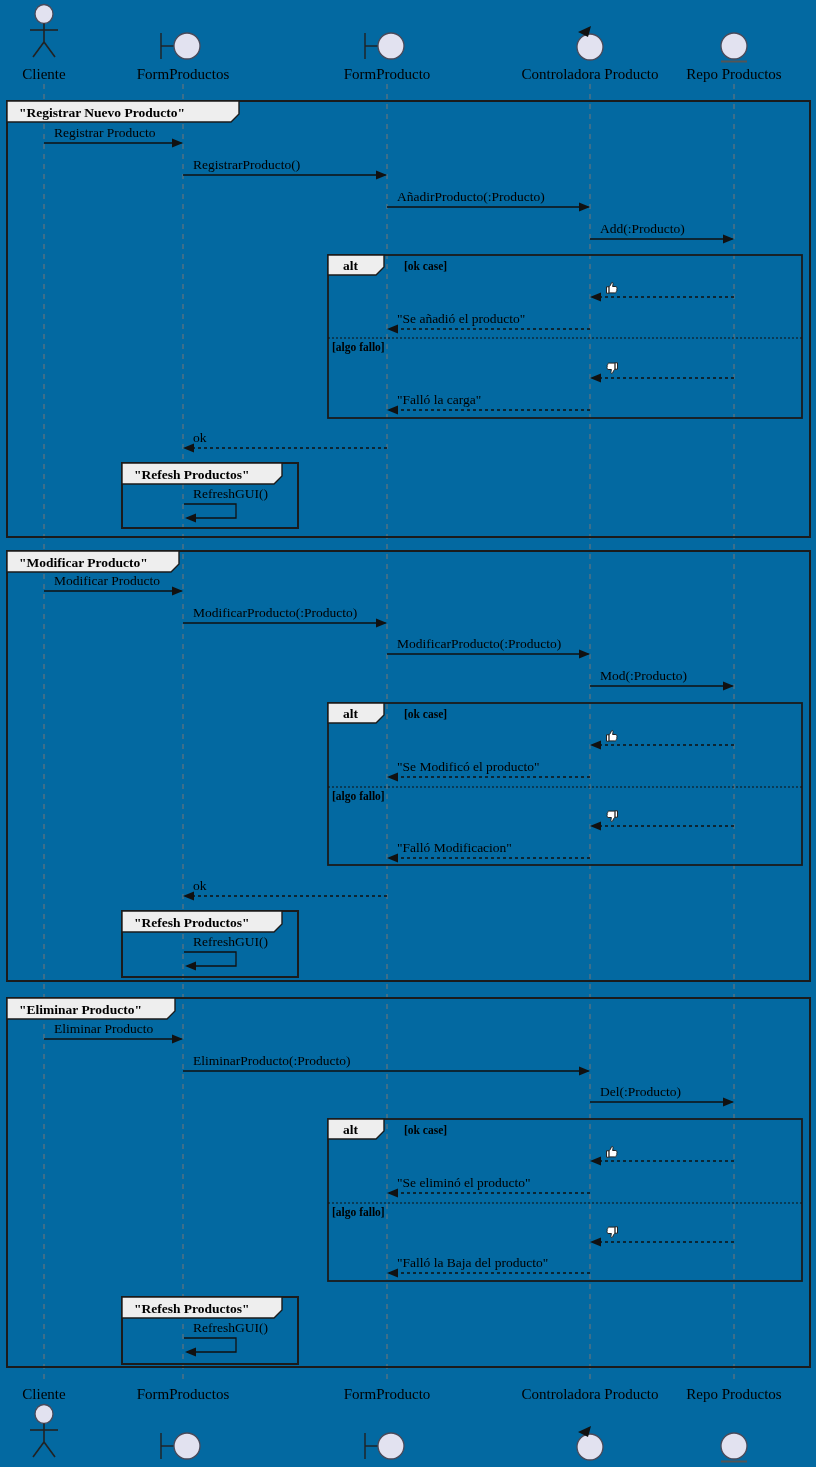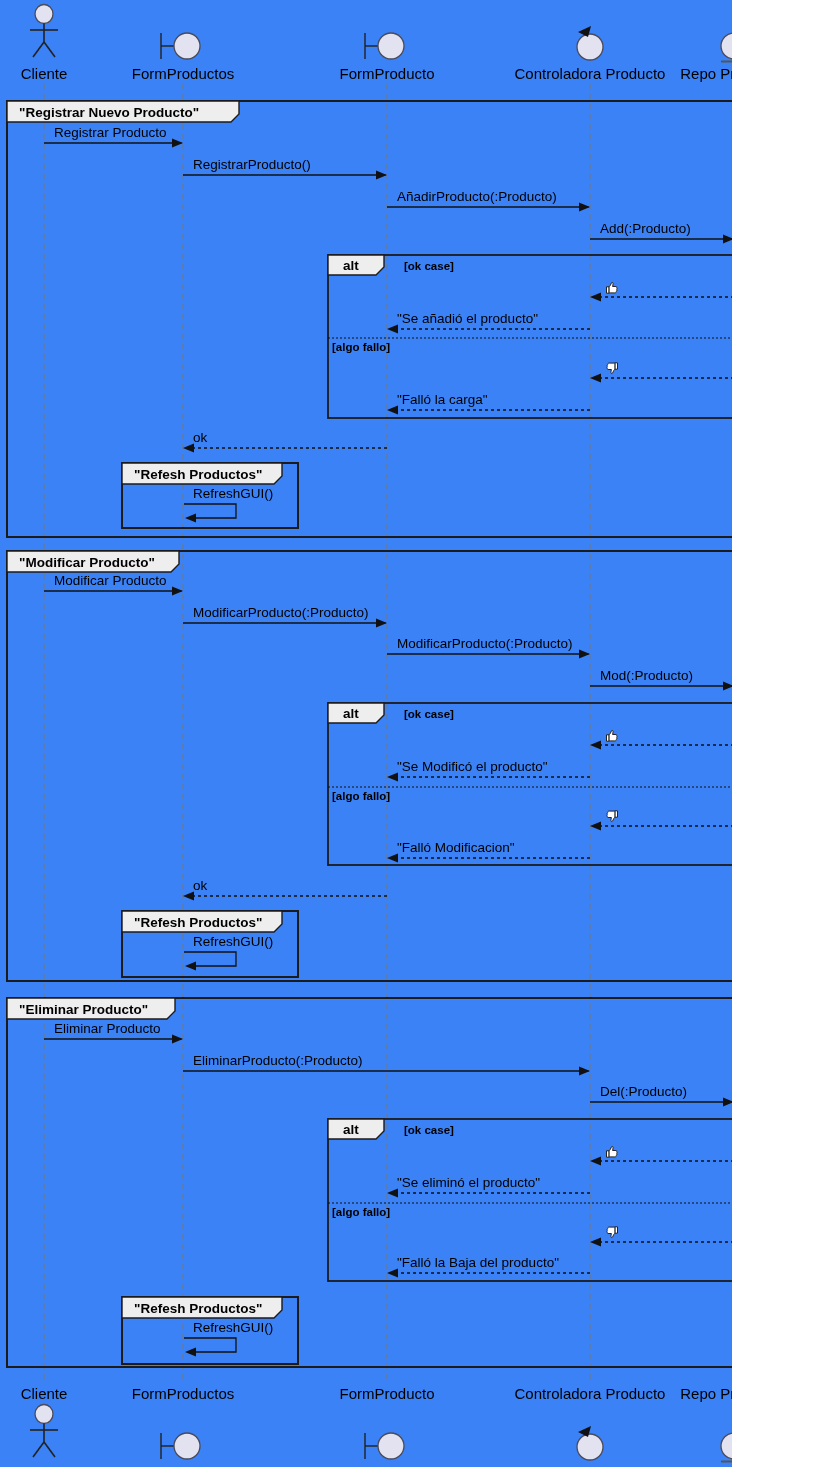--- a/index.html
+++ b/index.html
@@ -1,17 +1,17 @@
 <!DOCTYPE html>
 <html><head>
 <meta charset="utf-8">
 <style>
   html,body{margin:0;padding:0;background:#ffffff;}
-  #stage{position:relative;width:732px;height:1467px;background:#3b82f6;overflow:hidden;
-         font-family:Liberation Sans, sans-serif;}
+  #stage{position:relative;width:816px;height:1467px;background:#0369a1;overflow:hidden;
+         font-family:Liberation Serif, serif;}
   svg text{fill:#000;}
   .msg-label{font-size:13.5px;}
   .part-label{font-size:15px;}
   .frame-title{font-size:13.5px;font-weight:bold;}
   .guard{font-size:11.5px;font-weight:bold;}
 </style>
 </head>
 <body>
 
 <div id="stage"><svg width="816" height="1467" viewBox="0 0 816 1467">

